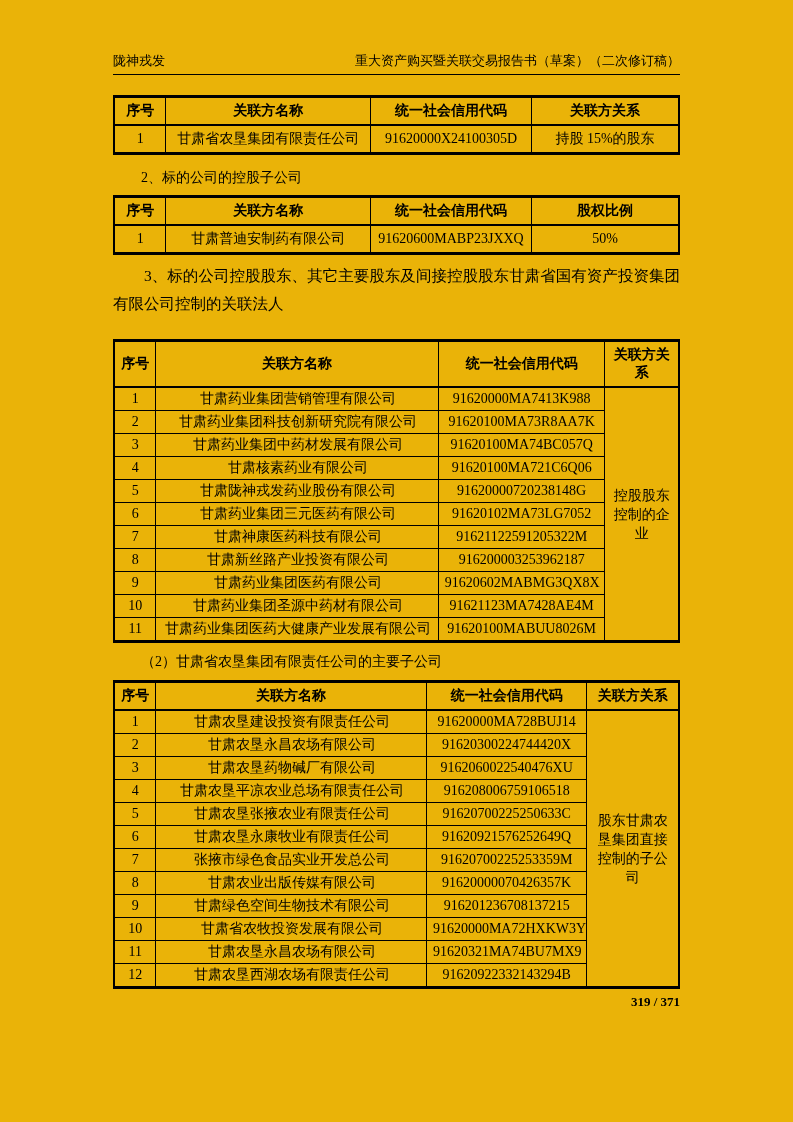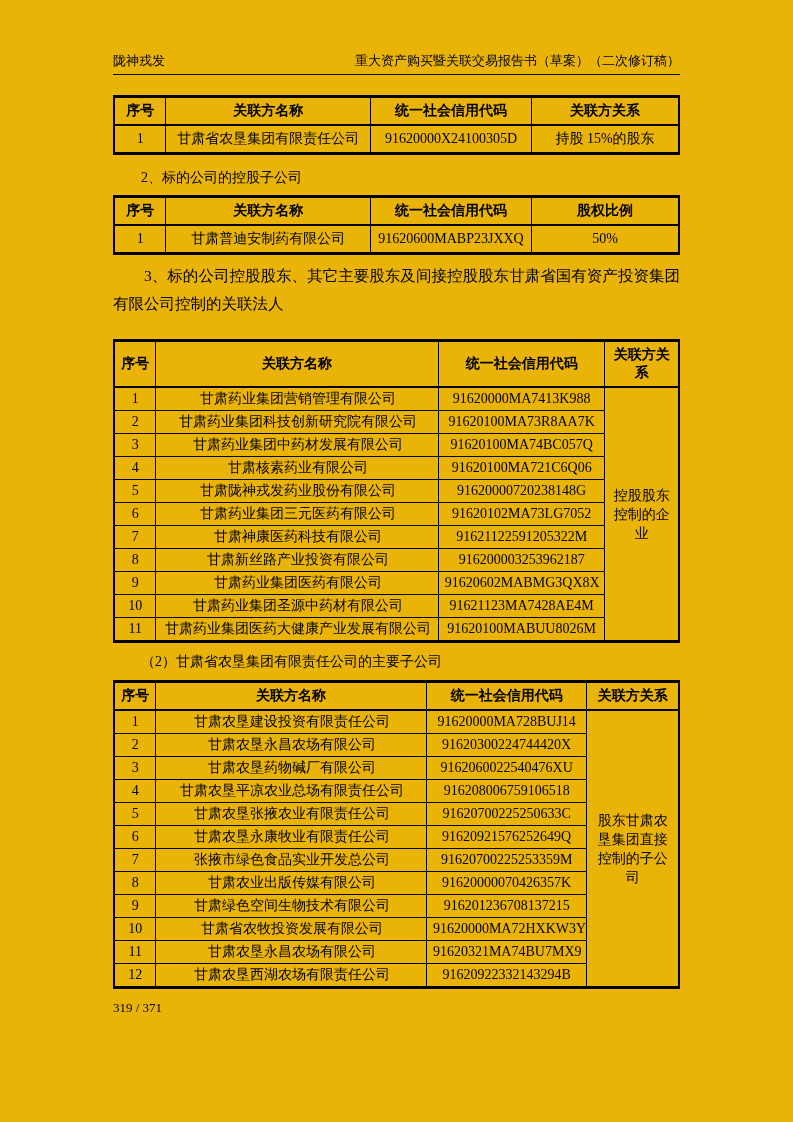--- a/index.html
+++ b/index.html
@@ -43,22 +43,22 @@
   }
   .sec-2 { margin:13px 0 7px 0; }
   .para-3 {
     font-size:15.5px; line-height:28px; text-indent:2em;
     text-align:justify; margin:7px 0 21px 0;
   }
   .sec-sub1 { margin:0 0 8px 0; }
   .sec-sub2 { margin:9px 0 8px 0; }
 
   .doc-footer {
-    font-weight:normal; font-size:13px;
-    margin-top:11px; line-height:16px;
+    text-align:right; font-weight:bold; font-size:13px;
+    margin-top:5px; line-height:16px;
   }
 </style>
 </head>
 <body>
 
 <div class="page">
 
   <div class="doc-header">
     <span>陇神戎发</span>
     <span>重大资产购买暨关联交易报告书（草案）（二次修订稿）</span>

